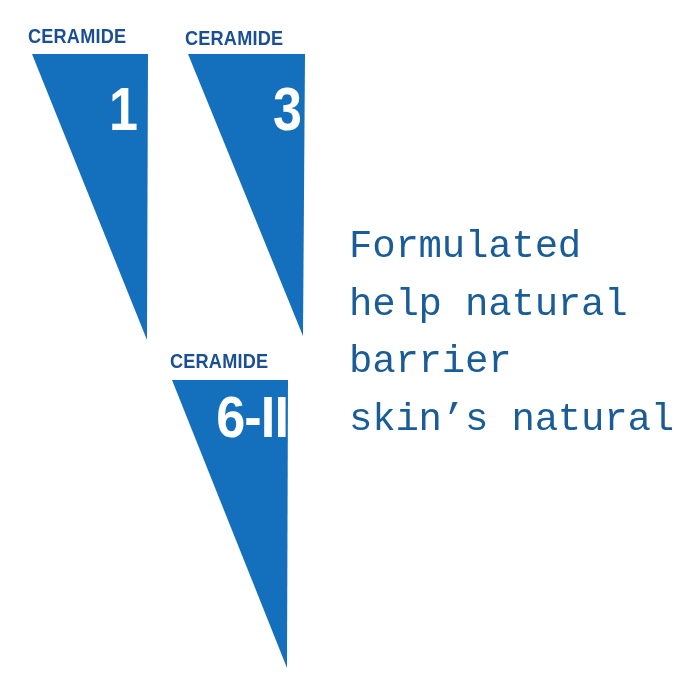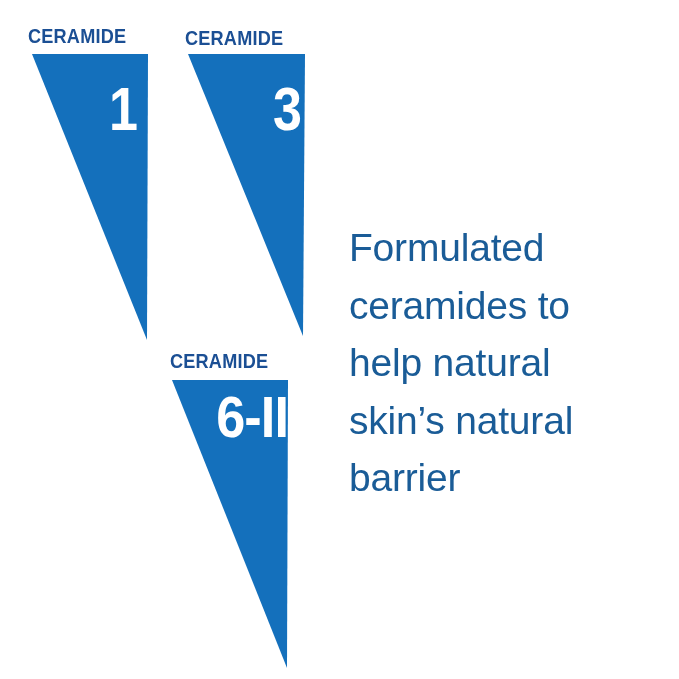--- a/index.html
+++ b/index.html
@@ -86,21 +86,21 @@
     transform-origin: right top;
   }
 
   
   #copy-block {
     position: absolute;
     left: 349px;
     top: 219px;
     width: 300px;
     color: #1A5C97;
-    font-family: Liberation Sans, sans-serif;
+    font-family: Liberation Mono, monospace;
     font-weight: 400;
     font-size: 39px;
     line-height: 57.5px;
     letter-spacing: -0.2px;
     -webkit-font-smoothing: antialiased;
   }
   #copy-block .copy-line {
     display: block;
     white-space: nowrap;
   }
@@ -129,19 +129,18 @@
   <div class="pennant" id="pennant-3">
     <div class="pennant-label" style="color: rgb(27, 79, 148);">CERAMIDE</div>
     <svg class="pennant-shape" viewBox="0 0 210 353" aria-hidden="true">
       <polygon points="22,54 138,54 137,342" fill="#1470BC"></polygon>
     </svg>
     <div class="pennant-number" style="color: rgb(255, 255, 255);">6-II</div>
   </div>
 
   <div id="copy-block" style="color: rgb(26, 92, 151);">
     <span class="copy-line">Formulated</span>
-    <span class="copy-line">ceramides to</span>
     <span class="copy-line">help natural</span>
+    <span class="copy-line">barrier</span>
     <span class="copy-line">skin’s natural</span>
-    <span class="copy-line">barrier</span>
   </div>
 
 </div>
 
 </body></html>

